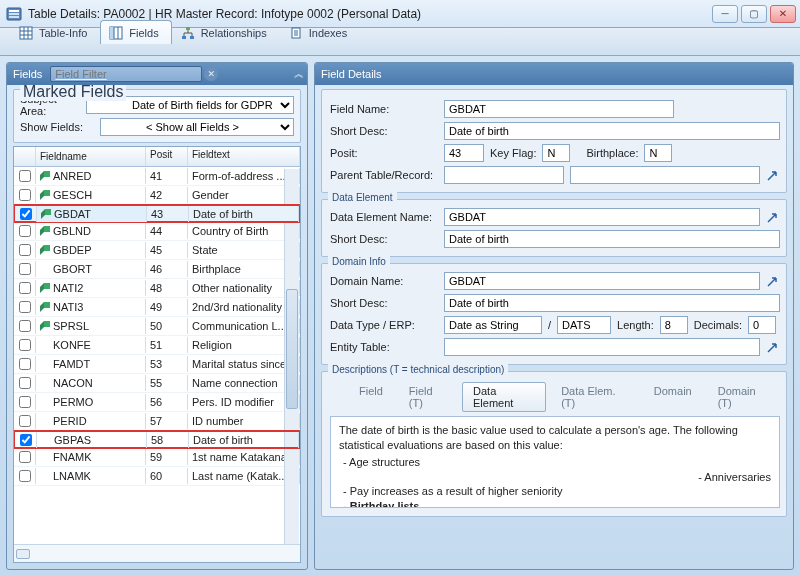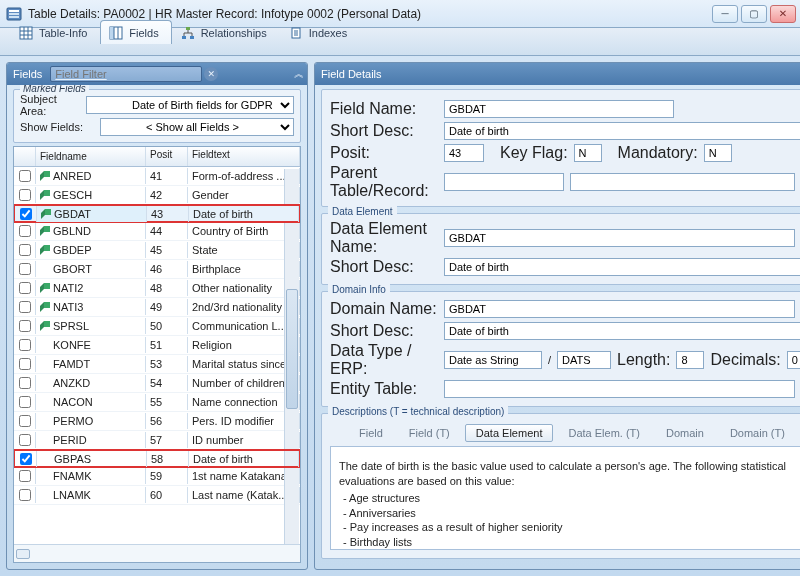--- a/index.html
+++ b/index.html
@@ -107,21 +107,21 @@
     border:1px solid #a5bedb;
     background:#ecf3fa;
     border-radius:2px;
     padding:4px 6px 4px 6px;
     margin-bottom:3px;
     position:relative;
   }
   .marked-group .legend {
     position:absolute; top:-7px; left:6px;
     background:#ecf3fa; padding:0 3px;
-    font-style:italic; font-size:10px; color:#2e3e53;
+    font-size:16px; color:#2e3e53;
   }
   .form-row { display:flex; align-items:center; height:22px; gap:4px; }
   .form-row label { width:76px; font-size:11px; }
   .form-row select, .field input[type=text], .tiny-input {
     height:18px; border:1px solid #8aa9c7; background:#fff; font-size:11px;
     padding:0 4px;
   }
   .form-row select { flex:1;padding-left:41px; }
   .table-wrap {
     flex:1; border:1px solid #8aa9c7; background:#fff;
@@ -170,40 +170,40 @@
     margin-bottom:6px;
     padding:6px 6px 6px 8px;
     background:#eaf1f9;
     position:relative;
   }
   .section .sec-legend {
     position:absolute; top:-8px; left:6px; background:#eaf1f9;
     padding:0 4px; font-size:10px; color:#2b4d7b;
   }
   .field { display:flex; align-items:center; min-height:22px; gap:6px; }
-  .field label { font-size:16px; color:#222; }
+  .field label { font-size:11px; color:#222; }
   .field .lbl-w { width:108px; }
   .field input[type=text] { background:#fff; }
   .field .w-long { width:230px; }
   .link-icon { width:14px;height:14px; }
   .desc-tabs {
     display:flex; gap:4px; margin:4px 0 4px 18px;
     font-size:11px;
   }
   .desc-tab {
     padding:2px 10px; border:1px solid transparent; border-radius:2px;
     color:#6c7b8c;
   }
   .desc-tab.active {
     background:linear-gradient(#fefeff,#e3ecf5);
     border-color:#94b0cc; color:#222;
   }
   .desc-box {
     border:1px solid #a8c0db; background:#fff; font-size:11px;
-    padding:12px 8px; line-height:1.35; height: 104px; overflow:hidden;
+    padding:6px 8px; line-height:1.35; height: 92px; overflow:hidden;
   }
   .desc-box ul { margin:2px 0 6px 0; padding-left:16px; }
   .vscroll {
     position:absolute; right:1px; top:22px; bottom:1px; width:15px;
     background:#e8eef5; border-left:1px solid #c4d5e6;
   }
   .vscroll .thumb { position:absolute; left:1px; right:1px; top:2px; height:60px; background:linear-gradient(#dbe7f3,#c0d4e8);border:1px solid #9cb6d0;border-radius:2px; }
 
   
   svg { display:block; }
@@ -470,31 +470,20 @@
               </div>
               <div class="col col-posit">53</div>
               <div class="col col-text">Marital status since</div>
             </div>
             <div class="trow">
               <div class="col col-chk">
                 <input type="checkbox" style="">
               </div>
               <div class="col col-name">
                 <span class="key-icon"></span>
-                <span>ANZKD</span>
-              </div>
-              <div class="col col-posit">54</div>
-              <div class="col col-text">Number of children</div>
-            </div>
-            <div class="trow">
-              <div class="col col-chk">
-                <input type="checkbox" style="">
-              </div>
-              <div class="col col-name">
-                <span class="key-icon"></span>
                 <span>NACON</span>
               </div>
               <div class="col col-posit">55</div>
               <div class="col col-text">Name connection</div>
             </div>
             <div class="trow">
               <div class="col col-chk">
                 <input type="checkbox" style="">
               </div>
               <div class="col col-name">
@@ -570,23 +559,23 @@
           <label class="lbl-w">Field Name:</label>
           <input type="text" class="w-long" value="GBDAT" style="">
         </div>
         <div class="field">
           <label class="lbl-w">Short Desc:</label>
           <input type="text" style="flex: 1 1 0%;" value="Date of birth">
         </div>
         <div class="field">
           <label class="lbl-w">Posit:</label>
           <input type="text" style="width: 40px;" value="43">
-          <label style="margin-left:10px">Key Flag:</label>
+          <label style="">Key Flag:</label>
           <input type="text" style="width: 28px;" value="N">
-          <label style="margin-left:10px">Mandatory:</label>
+          <label style="margin-left:10px">Birthplace:</label>
           <input type="text" style="width: 28px;" value="N">
         </div>
         <div class="field">
           <label class="lbl-w">Parent Table/Record:</label>
           <input type="text" style="width: 120px;" value="">
           <input type="text" style="flex: 1 1 0%;" value="">
           <span class="link-icon">
               <svg viewBox="0 0 14 14">
                 <path d="M2 12 L10 4 M10 4 H6 M10 4 V8" stroke="#2b62a0" fill="none" stroke-width="1.5"></path>
               </svg>
@@ -654,23 +643,23 @@
           <div class="desc-tab">Field (T)</div>
           <div class="desc-tab active">Data Element</div>
           <div class="desc-tab">Data Elem. (T)</div>
           <div class="desc-tab">Domain</div>
           <div class="desc-tab">Domain (T)</div>
         </div>
         <div class="desc-box">
           <div>The date of birth is the basic value used to calculate a person's age. The following statistical evaluations are based on this value:</div>
           <ul id="desc-ul">
               <li style="list-style: none; margin-left: -12px;">- Age structures</li>
-              <li style="list-style: none; margin-left: -12px;">- Anniversaries</li>
+              <li style="list-style: none; margin-left: -12px; text-align: right;">- Anniversaries</li>
               <li style="list-style: none; margin-left: -12px;">- Pay increases as a result of higher seniority</li>
-              <li style="list-style: none; margin-left: -12px;">- Birthday lists</li>
+              <li style="list-style: none; margin-left: -12px; font-weight: bold;">- Birthday lists</li>
             </ul>
 
         </div>
       </div>
 
     </div>
   </div>
 
 </div>
 

